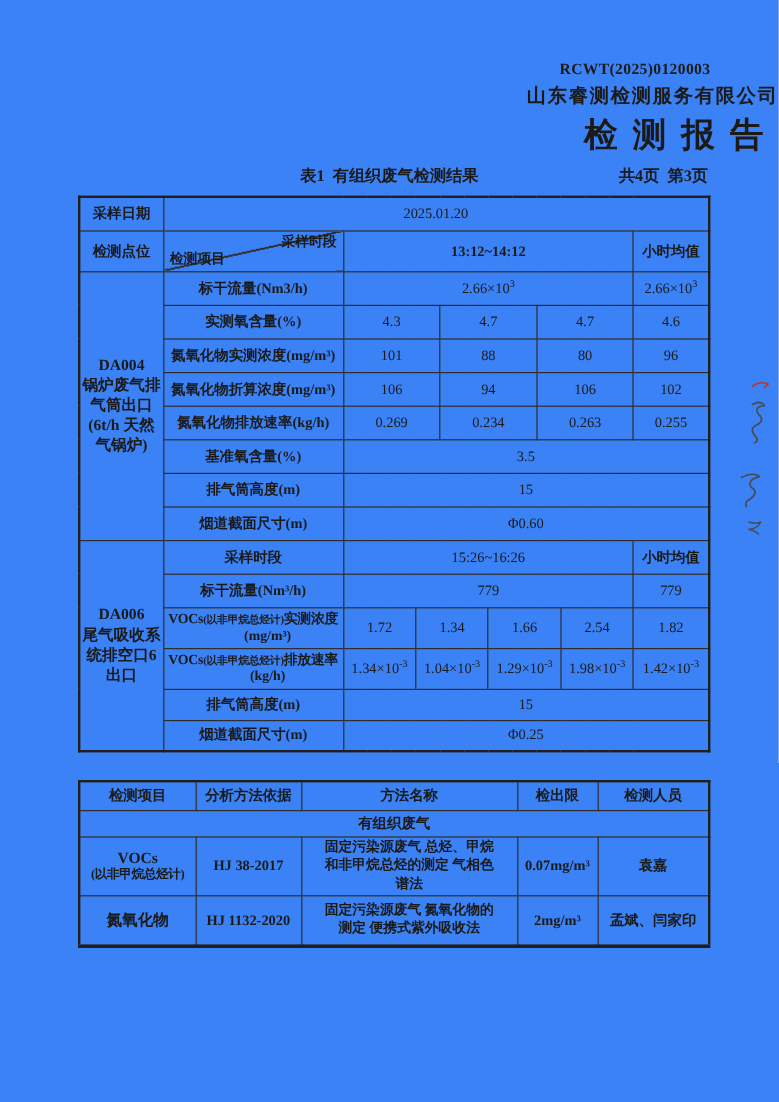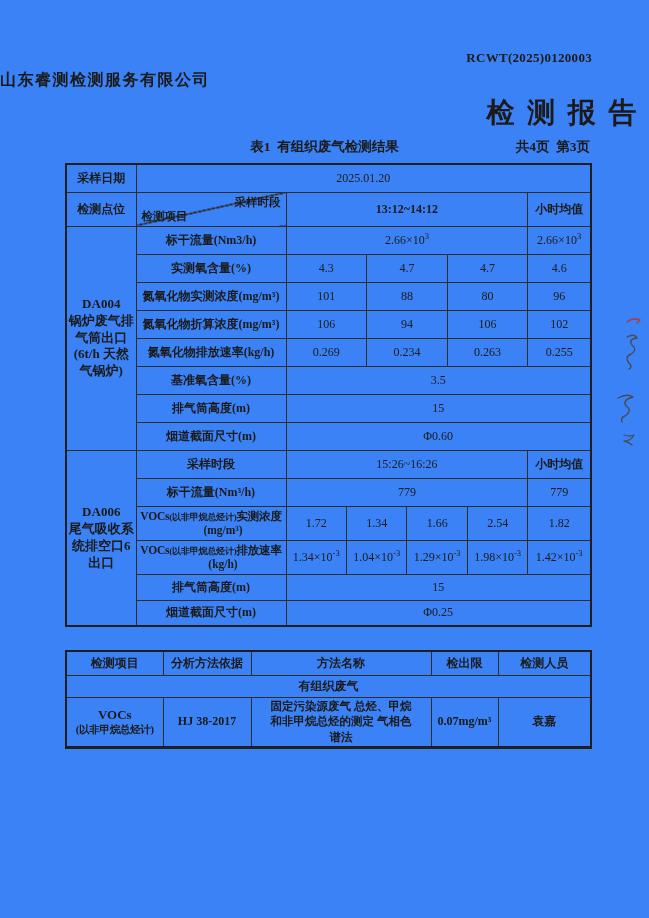--- a/index.html
+++ b/index.html
@@ -1,21 +1,21 @@
 <!DOCTYPE html>
 <html><head>
 <meta charset="utf-8">
 <style>
   html,body{margin:0;padding:0;background:#ffffff;}
   .page{
     position:relative;width:649px;height:918px;background:#3b82f6;overflow:hidden;
     font-family:"Liberation Serif","DejaVu Serif",serif;color:#1b1a18;
   }
   .doc-number{position:absolute;top:50px;right:57px;font-size:13px;font-weight:bold;letter-spacing:.3px;}
-  .company{position:absolute;top:70px;left:0;width:100%;text-align:left;font-size:16px;font-weight:bold;letter-spacing:1.5px;}
+  .company{position:absolute;top:70px;left:0;width:100%;text-align:right;font-size:16px;font-weight:bold;letter-spacing:1.5px;}
   .title{position:absolute;top:94px;left:0;width:100%;text-align:right;font-size:28px;font-weight:bold;letter-spacing:.45em;text-indent:.45em;}
   .cap-row{position:absolute;top:138px;left:0;width:100%;height:18px;}
   .cap-center{position:absolute;left:0;width:100%;text-align:center;font-size:13.5px;font-weight:bold;white-space:pre;}
   .cap-pages{position:absolute;right:59px;top:0;font-size:13.5px;font-weight:bold;white-space:pre;}
   .t2cap{position:absolute;top:630px;left:0;width:100%;text-align:center;font-size:13.5px;font-weight:bold;white-space:pre;}
 
   table{border-collapse:collapse;table-layout:fixed;position:absolute;left:65px;background:transparent;}
   .t1{top:163px;width:525px;border:2px solid #211f1c;font-size:12px;}
   .t2{top:650px;width:525px;border:2px solid #211f1c;border-bottom-width:3px;font-size:12px;}
   td{border:1.5px solid #2f2d2a;text-align:center;vertical-align:middle;padding:1px 2px;line-height:1.25;overflow:hidden;}
@@ -209,20 +209,29 @@
     <tr style="height:42px">
       <td>
         <div class="item1">VOCs</div>
         <div class="item2">(以非甲烷总烃计)</div>
       </td>
       <td>HJ 38-2017</td>
       <td class="method">固定污染源废气 总烃、甲烷和非甲烷总烃的测定 气相色谱法</td>
       <td>0.07mg/m³</td>
       <td>袁嘉</td>
     </tr>
+    <tr style="height:42px">
+      <td>
+        <div class="item1">氮氧化物</div>
+      </td>
+      <td>HJ 1132-2020</td>
+      <td class="method">固定污染源废气 氮氧化物的测定 便携式紫外吸收法</td>
+      <td>2mg/m³</td>
+      <td>孟斌、闫家印</td>
+    </tr>
   </tbody>
     </table>
 
   <svg class="marks" viewBox="0 0 39 140">
     <path d="M17,8 q6,-5 13,-2 l-3,3" stroke-width="1.6" opacity="0.85" stroke="#b03a2c"></path>
     <path d="M17,23 q7,-4 10,1 q-9,1 -5,7 q6,5 -1,9 q-7,3 -2,9 q4,4 0,6" stroke-width="1.4" opacity="0.9" stroke="#4a4540"></path>
     <path d="M8,84 q9,-5 15,-1 q-11,3 -7,9 q7,4 -1,10 q-5,2 -3,6" stroke-width="1.4" opacity="0.9" stroke="#4a4540"></path>
     <path d="M14,121 q6,2 10,0 q-3,6 -10,6 q5,1 8,4" stroke-width="1.3" opacity="0.85" stroke="#4a4540"></path>
   </svg>
 

